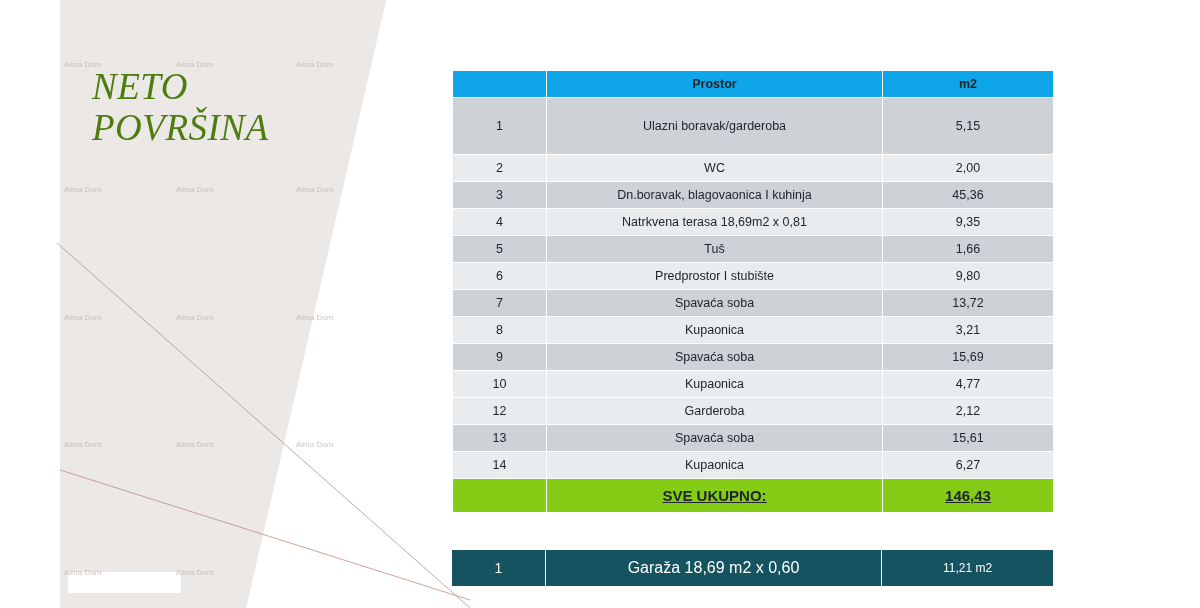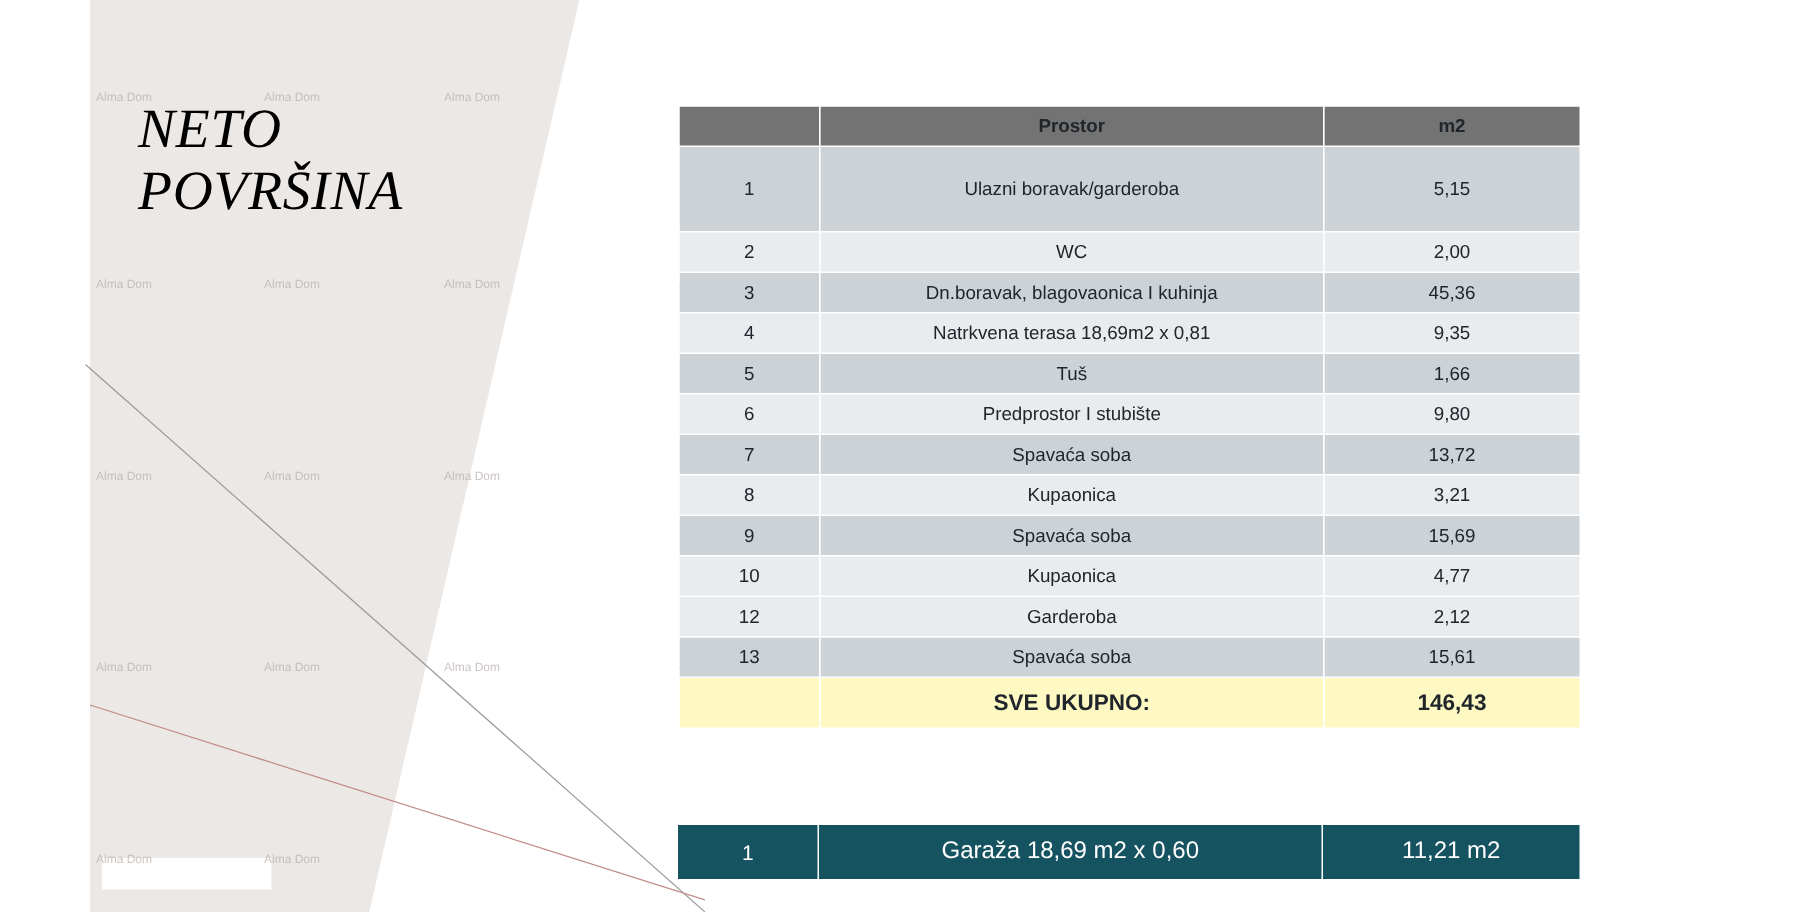--- a/index.html
+++ b/index.html
@@ -41,21 +41,21 @@
     height: 608px;
   }
   .title-block {
     position: absolute;
     left: 92px;
     top: 66px;
     font-family: "Liberation Serif", serif;
     font-style: italic;
     font-size: 37px;
     line-height: 1.12;
-    color: #000000;
+    color: #4d7c0f;
     letter-spacing: 0.5px;
   }
   .white-box {
     position: absolute;
     left: 68px;
     top: 572px;
     width: 113px;
     height: 21px;
     background: #ffffff;
   }
@@ -90,38 +90,39 @@
   }
   table.net-area th, table.net-area td {
     border: 1px solid #ffffff;
     font-size: 12.5px;
     color: #20262c;
     text-align: center;
     padding: 0;
     height: 26px;
   }
   thead th {
-    background: #737373;
+    background: #0ea5e9;
     color: #ffffff;
     font-size: 12.5px;
     font-weight: bold;
     height: 27px;
   }
   col.c-no { width: 94px; }
   col.c-name { width: 336px; }
   col.c-m2 { width: 171px; }
 
   tbody tr.odd td { background: #cdd2d6; }
   tbody tr.even td { background: #e9ecee; }
   tbody tr.first td { height: 56px; }
   tbody tr.total td {
-    background: #fef9c3;
+    background: #84cc16;
     font-weight: bold;
     font-size: 15px;
     height: 33px;
+    text-decoration: underline;
   }
 
   
   .garage {
     position: absolute;
     left: 452px;
     top: 550px;
     width: 601px;
     height: 36px;
     background: #165360;
@@ -143,21 +144,21 @@
     text-align: center;
     font-size: 16px;
     border-right: 1px solid #ffffff;
     height: 36px;
     line-height: 36px;
     box-sizing: border-box;
   }
   .garage .g-m2 {
     width: 171px;
     text-align: center;
-    font-size: 16px;
+    font-size: 12px;
     height: 36px;
     line-height: 36px;
     box-sizing: border-box;
   }
 </style>
 </head>
 <body>
 
 <div class="left-panel">
   <div class="left-shape"></div>
@@ -269,20 +270,25 @@
       <tr class="even">
         <td>12</td>
         <td>Garderoba</td>
         <td>2,12</td>
       </tr>
       <tr class="odd">
         <td>13</td>
         <td>Spavaća soba</td>
         <td>15,61</td>
       </tr>
+      <tr class="even">
+        <td>14</td>
+        <td>Kupaonica</td>
+        <td>6,27</td>
+      </tr>
       <tr class="total">
         <td></td>
         <td>SVE UKUPNO:</td>
         <td>146,43</td>
       </tr>
     </tbody>
   </table>
 </div>
 
 <div class="garage">

